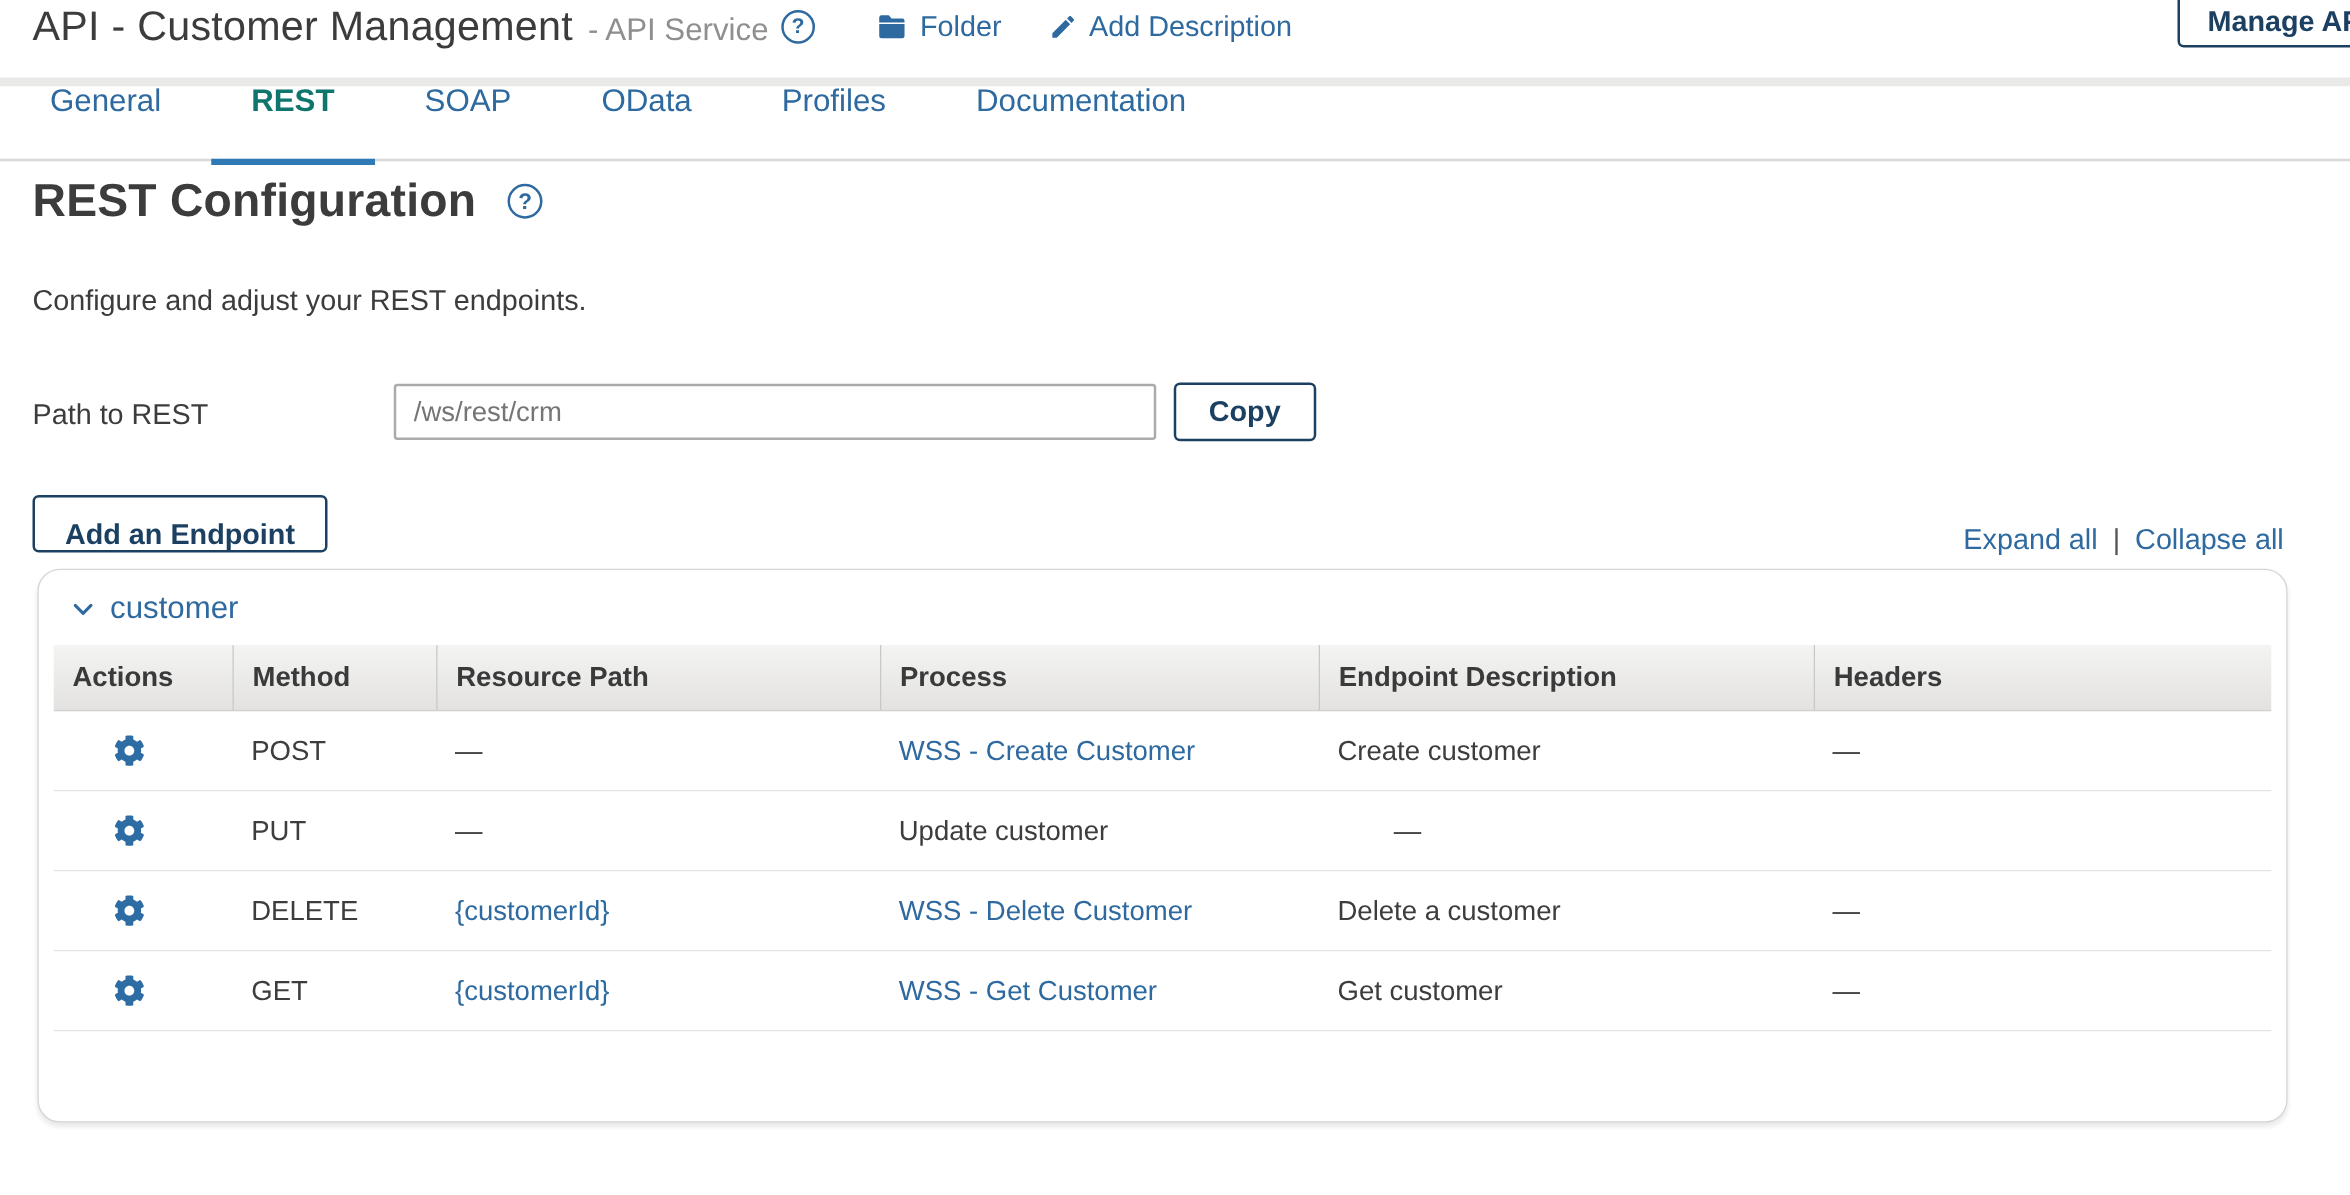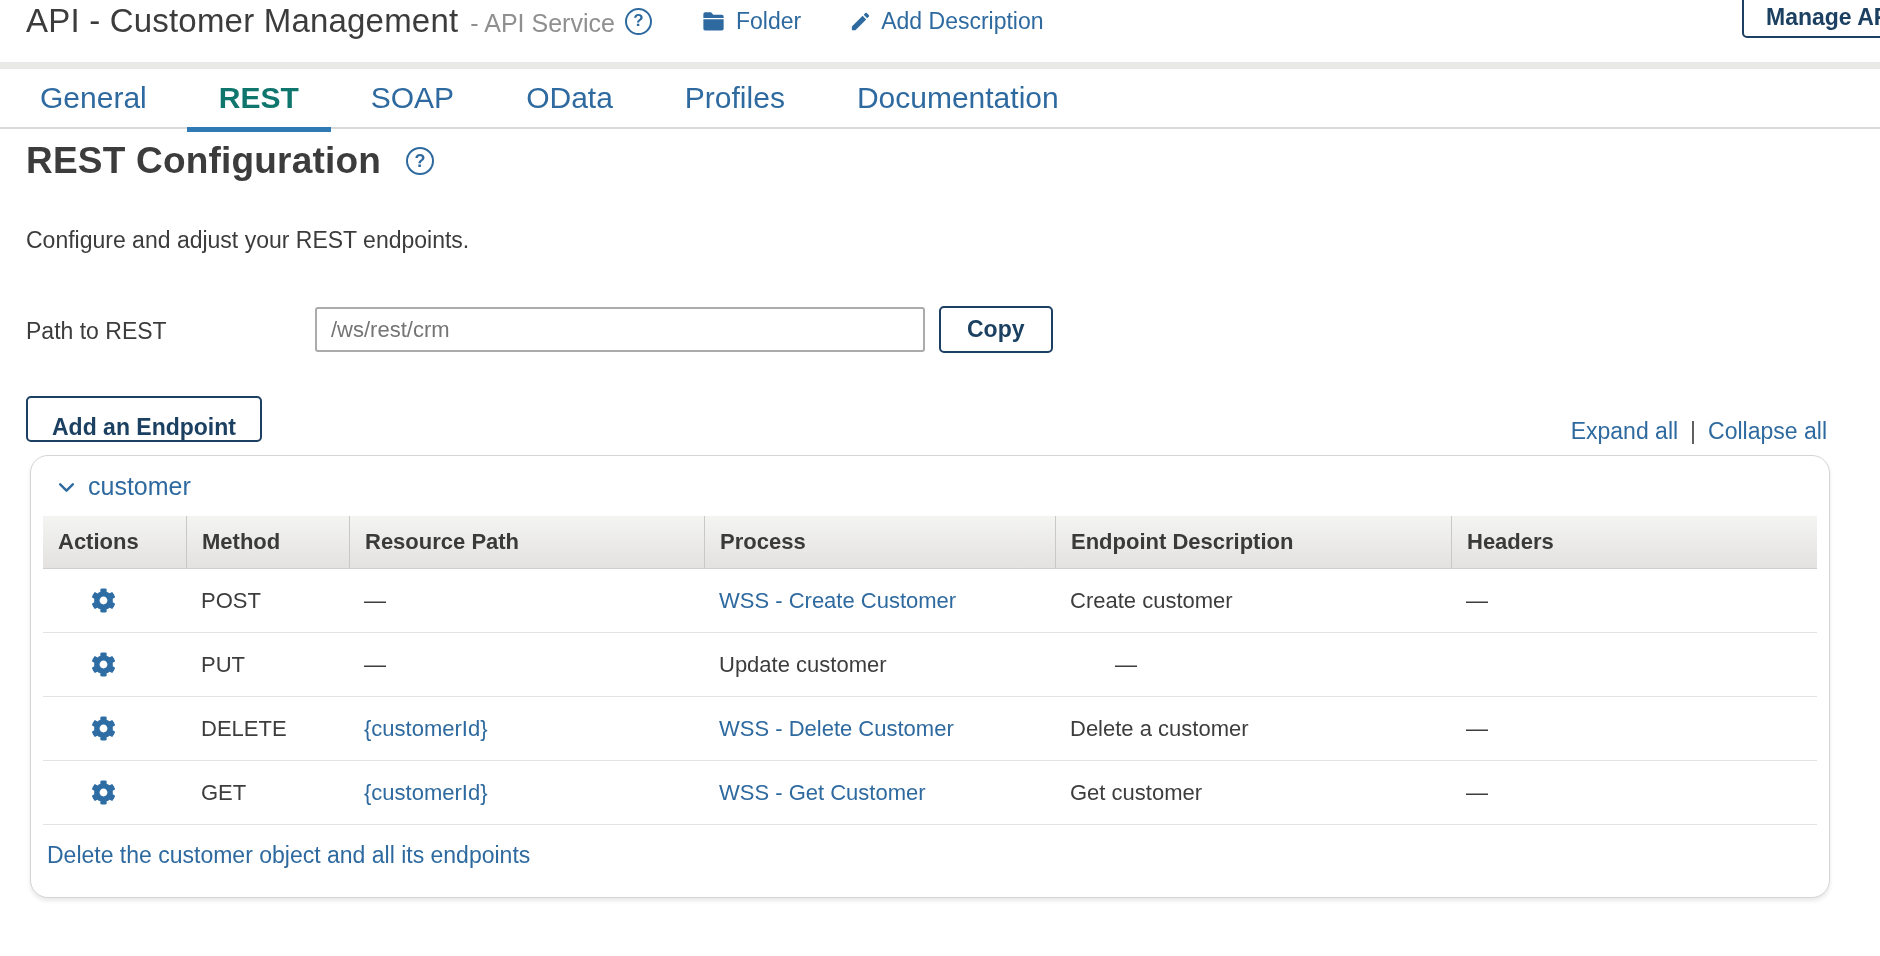--- a/index.html
+++ b/index.html
@@ -12,36 +12,36 @@
   .app-header{position:absolute;top:0;left:0;right:0;height:62px;}
   .title-row{position:absolute;left:26px;top:2px;display:flex;align-items:baseline;}
   .title-main{font-size:33px;color:var(--text-dark,#3c3c3c);letter-spacing:.2px;}
   .title-sub{font-size:25px;color:var(--text-gray,#8f8f8f);margin-left:12px;}
   .help-circle{
     display:inline-flex;align-items:center;justify-content:center;
     width:27px;height:27px;border:2px solid var(--link,#2e6a9f);border-radius:50%;
     color:var(--link,#2e6a9f);font-size:17px;font-weight:bold;
     align-self:center;margin-left:10px;background:#fff;cursor:pointer;box-sizing:border-box;
   }
-  .hdr-links{position:absolute;left:700px;top:8px;display:flex;align-items:center;gap:48px;}
+  .hdr-links{position:absolute;left:700px;top:8px;display:flex;align-items:center;gap:38px;}
   .hdr-link{display:flex;align-items:center;gap:9px;color:var(--link,#2e6a9f);
     font-size:23px;text-decoration:none;cursor:pointer;}
   .hdr-link svg{display:block;}
   .manage-btn{
     position:absolute;left:1742px;top:-10px;height:48px;padding:6px 22px 0 22px;
     background:#fff;border:2px solid var(--navy,#1c4061);border-radius:5px;
     color:var(--navy,#1c4061);font-size:23px;font-weight:bold;
     font-family:"Liberation Sans",sans-serif;cursor:pointer;white-space:nowrap;
   }
   
   .tab-gap{position:absolute;top:62px;left:0;right:0;height:7px;background:#e9e9e8;}
   .tabs{position:absolute;top:69px;left:0;right:0;height:58px;
     border-bottom:2px solid #d9d9d9;display:flex;align-items:center;}
-  .tab{position:relative;height:63px;display:flex;align-items:center;
-    padding:0 36px;font-size:30px;color:var(--link,#2e6a9f);cursor:pointer;}
+  .tab{position:relative;height:63px;display:flex;align-items:flex-start;
+    padding:0 36px;font-size:25px;color:var(--link,#2e6a9f);cursor:pointer;}
   .tab.first{padding-left:40px;}
   .tab.active{color:#0f766e;font-weight:bold;}
   .tab-underline{position:absolute;left:4px;right:4px;bottom:-2px;height:5px;
     background:var(--tab-underline,#2f79b5);}
   
   .h2-row{position:absolute;left:26px;top:140px;display:flex;align-items:center;gap:15px;}
   .h2-row h2{margin:0;font-size:37px;font-weight:bold;color:#3c3c3c;letter-spacing:.2px;}
   .h2-row .help-circle{width:28px;height:28px;font-size:18px;}
   .page-desc{position:absolute;left:26px;top:204px;font-size:23px;color:#3c3c3c;}
   .path-label{position:absolute;left:26px;top:318px;font-size:23px;color:#3c3c3c;}
@@ -233,15 +233,14 @@
           </button>
         </div>
         <div class="cell c1">GET</div>
         <div class="cell c2"><a>{customerId}</a></div>
         <div class="cell c3"><a>WSS - Get Customer</a></div>
         <div class="cell c4">Get customer</div>
         <div class="cell c5">—</div>
       </div>
     </div>
 
-    <a class="delete-link">Delete the customer object and all its endpoints</a>
   </section>
 </main>
 
 </body></html>

